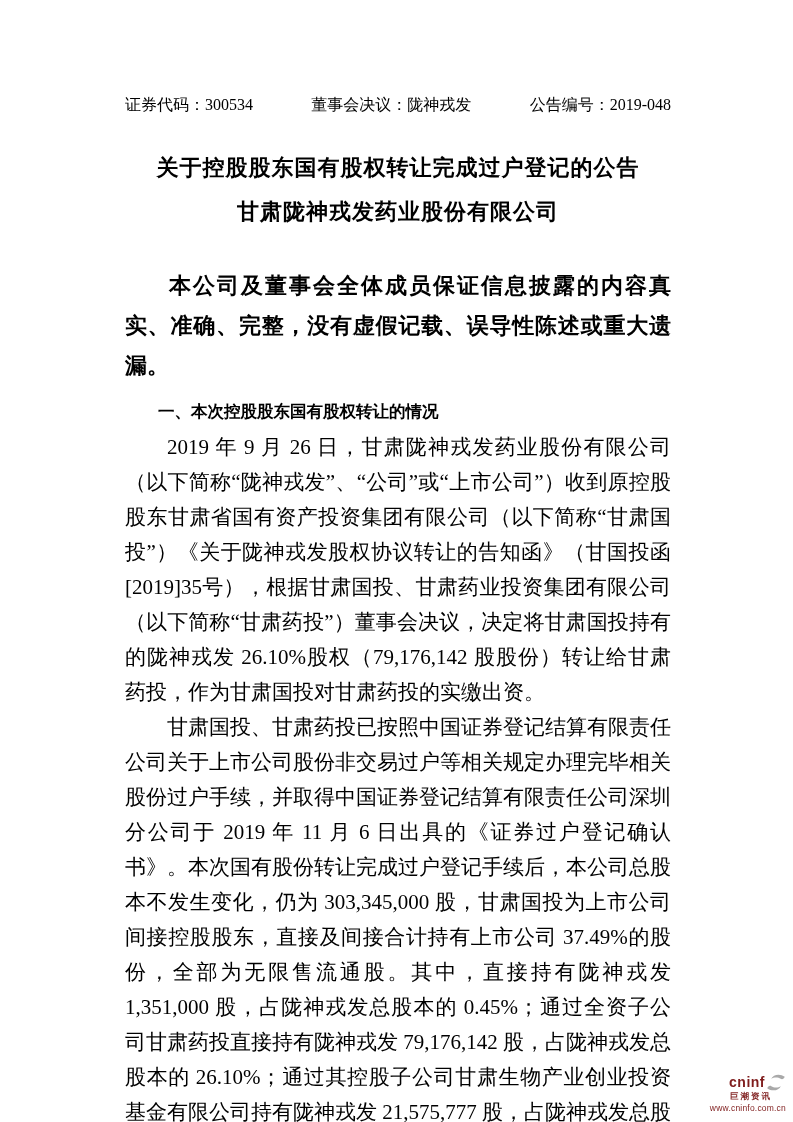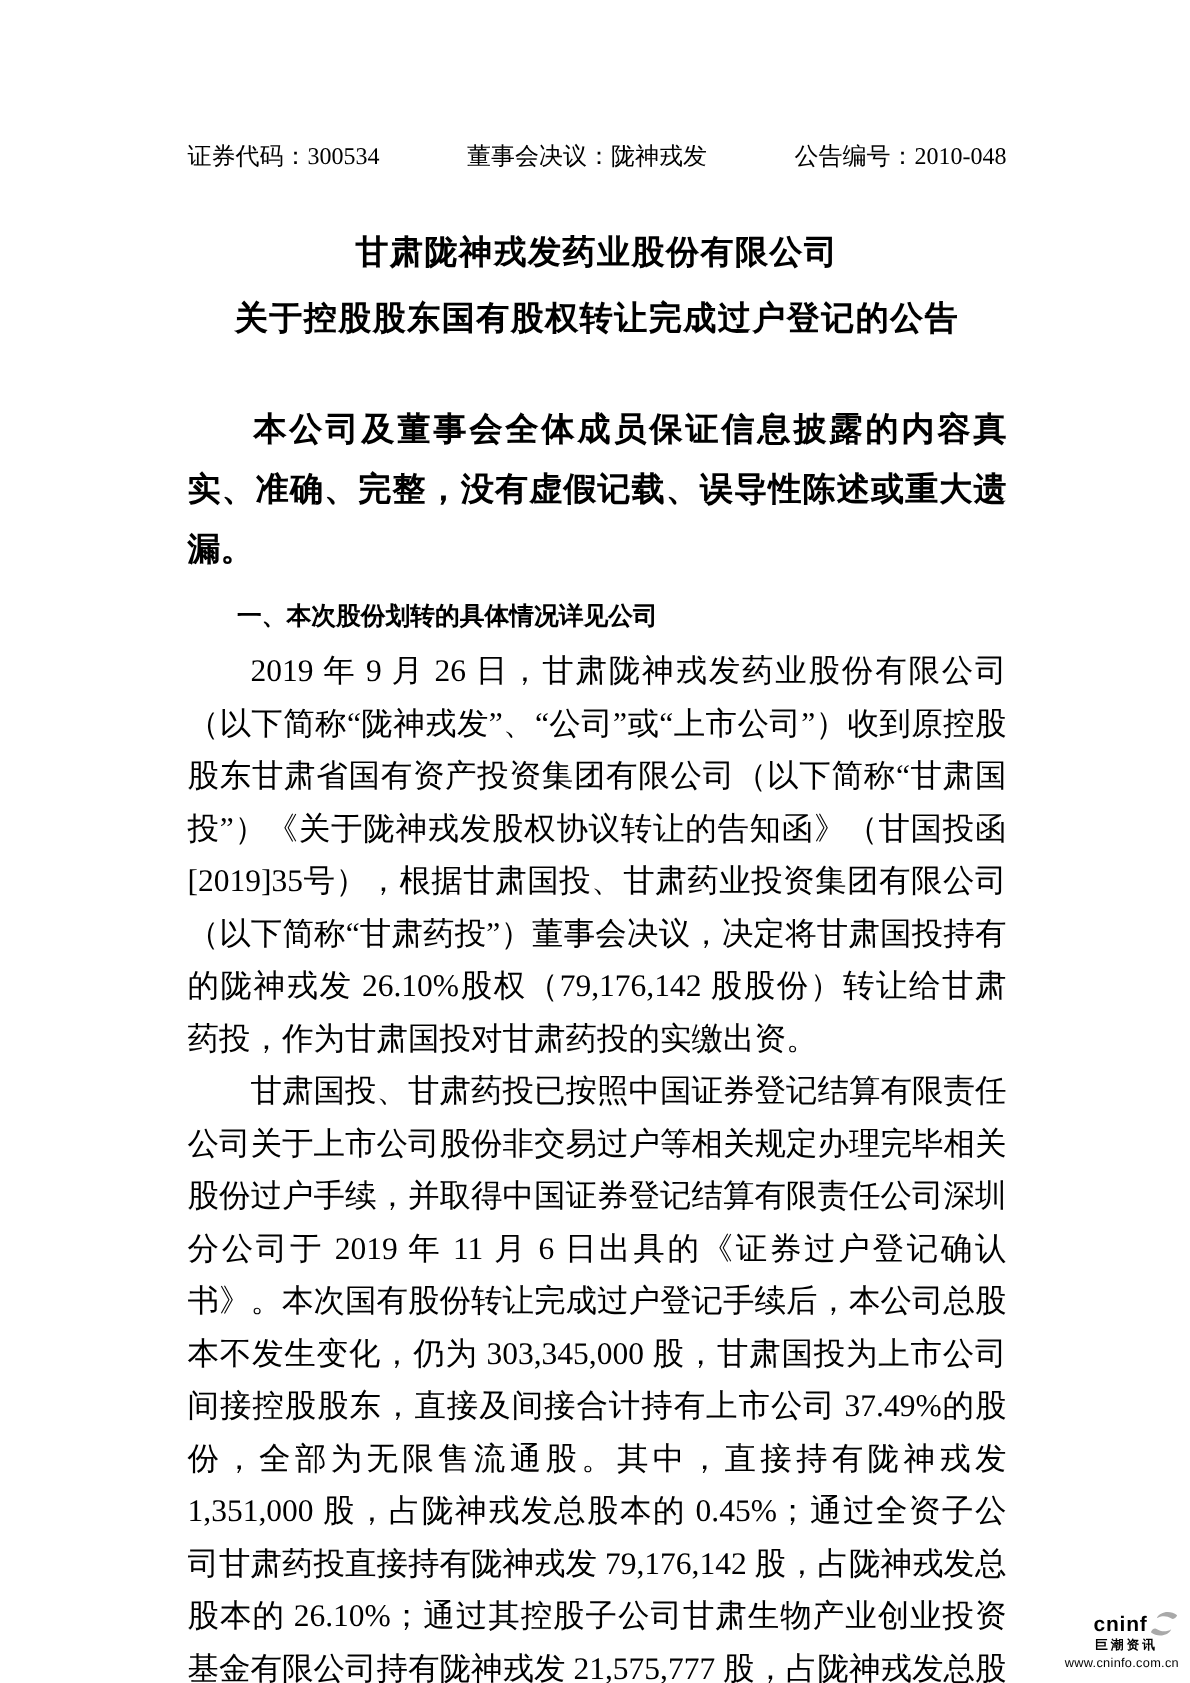--- a/index.html
+++ b/index.html
@@ -66,21 +66,21 @@
   }
   .body-paragraph.first {
     margin-top: 4px;
   }
   .watermark {
     position: absolute;
     left: 704px;
     top: 1074px;
     width: 82px;
     text-align: right;
-    color: #000000;
+    color: #7f1d1d;
     font-family: "Liberation Sans", "DejaVu Sans", sans-serif;
     line-height: 1.15;
     user-select: none;
   }
   .watermark .logo-row {
     display: flex;
     align-items: center;
     justify-content: flex-end;
     gap: 1px;
   }
@@ -109,31 +109,31 @@
 </style>
 </head>
 <body>
 
 <div class="doc-page">
   <div class="content">
 
     <div class="header-row">
       <span>证券代码：300534</span>
       <span>董事会决议：陇神戎发</span>
-      <span>公告编号：2010-048</span>
+      <span>公告编号：2019-048</span>
     </div>
 
     <div class="doc-title">
+      <div>关于控股股东国有股权转让完成过户登记的公告</div>
       <div>甘肃陇神戎发药业股份有限公司</div>
-      <div>关于控股股东国有股权转让完成过户登记的公告</div>
     </div>
 
     <div class="disclaimer">本公司及董事会全体成员保证信息披露的内容真实、准确、完整，没有虚假记载、误导性陈述或重大遗漏。</div>
 
-    <div class="section-heading">一、本次股份划转的具体情况详见公司</div>
+    <div class="section-heading">一、本次控股股东国有股权转让的情况</div>
 
     <p class="body-paragraph first">2019 年 9 月 26 日，甘肃陇神戎发药业股份有限公司（以下简称“陇神戎发”、“公司”或“上市公司”）收到原控股股东甘肃省国有资产投资集团有限公司（以下简称“甘肃国投”）《关于陇神戎发股权协议转让的告知函》（甘国投函[2019]35号），根据甘肃国投、甘肃药业投资集团有限公司（以下简称“甘肃药投”）董事会决议，决定将甘肃国投持有的陇神戎发 26.10%股权（79,176,142 股股份）转让给甘肃药投，作为甘肃国投对甘肃药投的实缴出资。</p>
     <p class="body-paragraph">甘肃国投、甘肃药投已按照中国证券登记结算有限责任公司关于上市公司股份非交易过户等相关规定办理完毕相关股份过户手续，并取得中国证券登记结算有限责任公司深圳分公司于 2019 年 11 月 6 日出具的《证券过户登记确认书》。本次国有股份转让完成过户登记手续后，本公司总股本不发生变化，仍为 303,345,000 股，甘肃国投为上市公司间接控股股东，直接及间接合计持有上市公司 37.49%的股份，全部为无限售流通股。其中，直接持有陇神戎发 1,351,000 股，占陇神戎发总股本的 0.45%；通过全资子公司甘肃药投直接持有陇神戎发 79,176,142 股，占陇神戎发总股本的 26.10%；通过其控股子公司甘肃生物产业创业投资基金有限公司持有陇神戎发 21,575,777 股，占陇神戎发总股本的 7.11%；通过控股公司西北永新集团有限公司子公司兰州永新大贸贸易有限责任公司直接持有陇神戎发 11,609,108 股，占陇神戎发总股本的 3.83%。本次国有股份转让实施后，甘肃省国资委仍为上市公司的实际控制人。</p>
     <p class="body-paragraph">本次股份划转的具体情况详见公司 2019 年 9 月 26 日在巨潮资讯网上发布的编号为 2019-044 相关公告及甘肃药投编制并发布的《详式权益变动报告书》。</p>
 
   </div>
 
   <div class="watermark">
     <div class="logo-row">
       <span class="logo-text">cninf</span>

